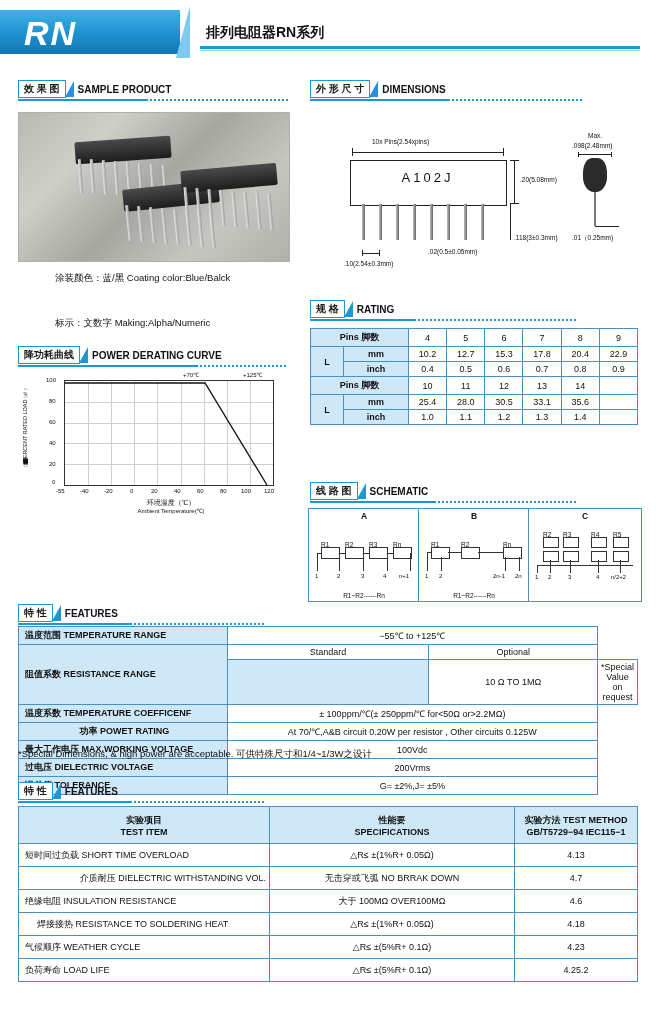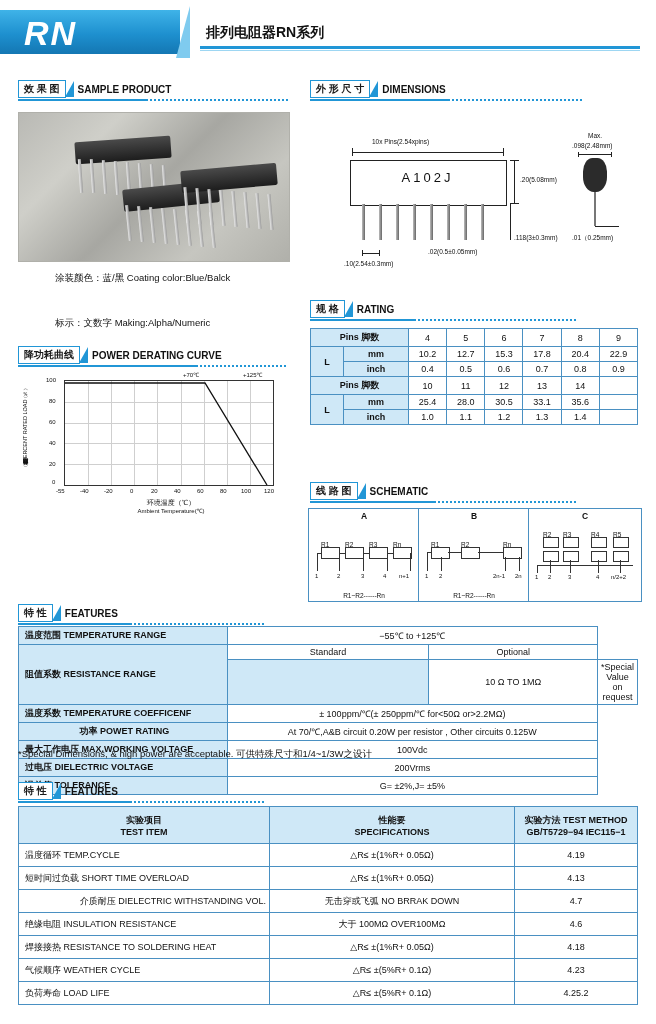--- a/index.html
+++ b/index.html
@@ -454,41 +454,36 @@
           <th style="width:238px;">
             <div>性能要</div>
             <div>SPECIFICATIONS</div>
           </th>
           <th>
             <div>实验方法 TEST METHOD</div>
             <div>GB/T5729−94 IEC115−1</div>
           </th>
         </tr>
         <tr>
-          <td style="text-align:left;padding-left:6px;height:18px;">温度循环 TEMP.CYCLE</td>
-          <td>△R≤ ±(1%R+ 0.05Ω)</td>
-          <td>4.19</td>
-        </tr>
-        <tr>
           <td style="text-align:left;padding-left:6px;height:18px;">短时间过负载 SHORT TIME OVERLOAD</td>
           <td>△R≤ ±(1%R+ 0.05Ω)</td>
           <td>4.13</td>
         </tr>
         <tr>
           <td style="text-align:right;padding-left:6px;height:18px;">介质耐压 DIELECTRIC WITHSTANDING VOL.</td>
           <td>无击穿或飞弧 NO BRRAK DOWN</td>
           <td>4.7</td>
         </tr>
         <tr>
           <td style="text-align:left;padding-left:6px;height:18px;">绝缘电阻 INSULATION RESISTANCE</td>
           <td>大于 100MΩ OVER100MΩ</td>
           <td>4.6</td>
         </tr>
         <tr>
-          <td style="text-align:left;padding-left:6px;height:18px;">焊接接热 RESISTANCE TO SOLDERING HEAT</td>
+          <td style="text-align:left;padding-left:18px;height:18px;">焊接接热 RESISTANCE TO SOLDERING HEAT</td>
           <td>△R≤ ±(1%R+ 0.05Ω)</td>
           <td>4.18</td>
         </tr>
         <tr>
           <td style="text-align:left;padding-left:6px;height:18px;">气候顺序 WEATHER CYCLE</td>
           <td>△R≤ ±(5%R+ 0.1Ω)</td>
           <td>4.23</td>
         </tr>
         <tr>
           <td style="text-align:left;padding-left:6px;height:18px;">负荷寿命 LOAD LIFE</td>

